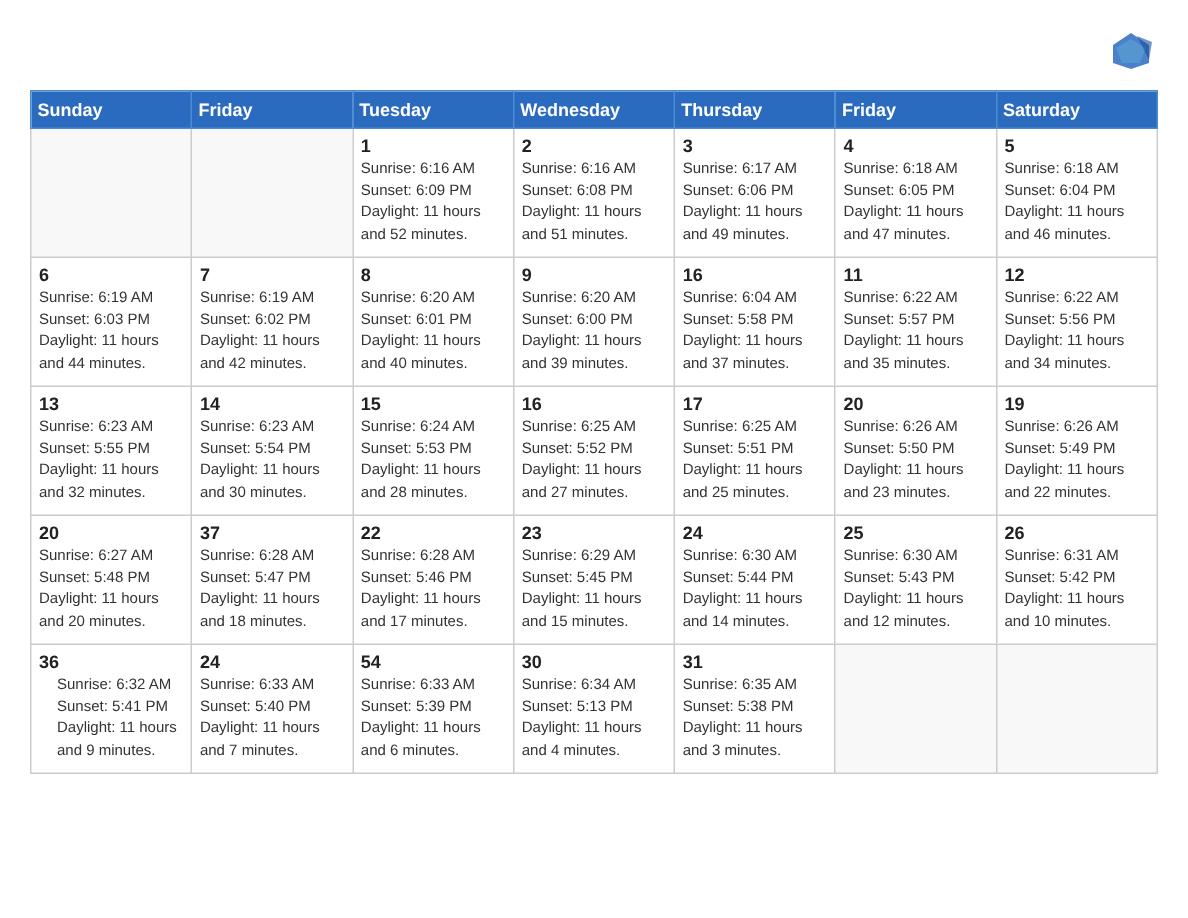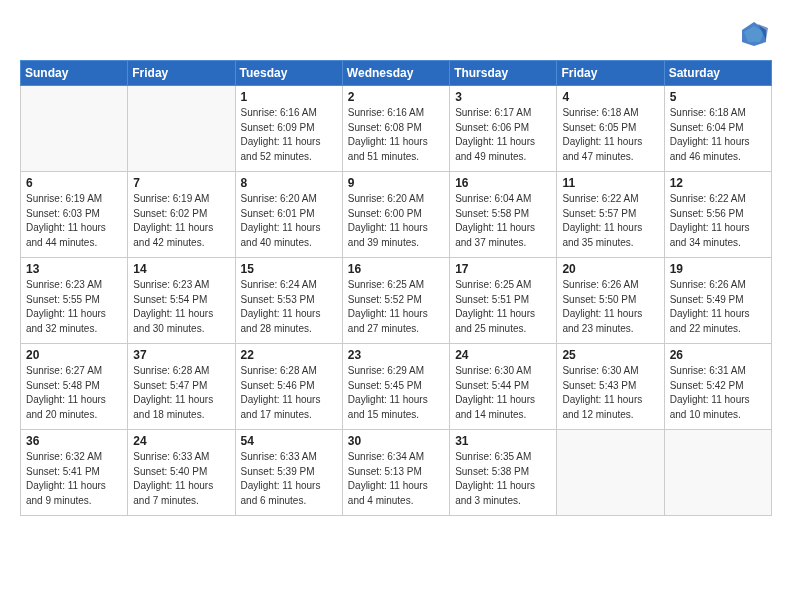--- a/index.html
+++ b/index.html
@@ -299,21 +299,21 @@
           <td>
             <div class="day-num">26</div>
             <div class="day-info" style="white-space: pre-line;">Sunrise: 6:31 AM
 Sunset: 5:42 PM
 Daylight: 11 hours and 10 minutes.</div>
           </td>
         </tr>
         <tr>
           <td>
             <div class="day-num">36</div>
-            <div class="day-info" style="white-space: pre-line;">Sunrise: 6:32 AM
+            <div class="day-info" style="white-space: pre-line; margin-left: 12px;">Sunrise: 6:32 AM
 Sunset: 5:41 PM
 Daylight: 11 hours and 9 minutes.</div>
           </td>
           <td>
             <div class="day-num">24</div>
             <div class="day-info" style="white-space: pre-line;">Sunrise: 6:33 AM
 Sunset: 5:40 PM
 Daylight: 11 hours and 7 minutes.</div>
           </td>
           <td>

